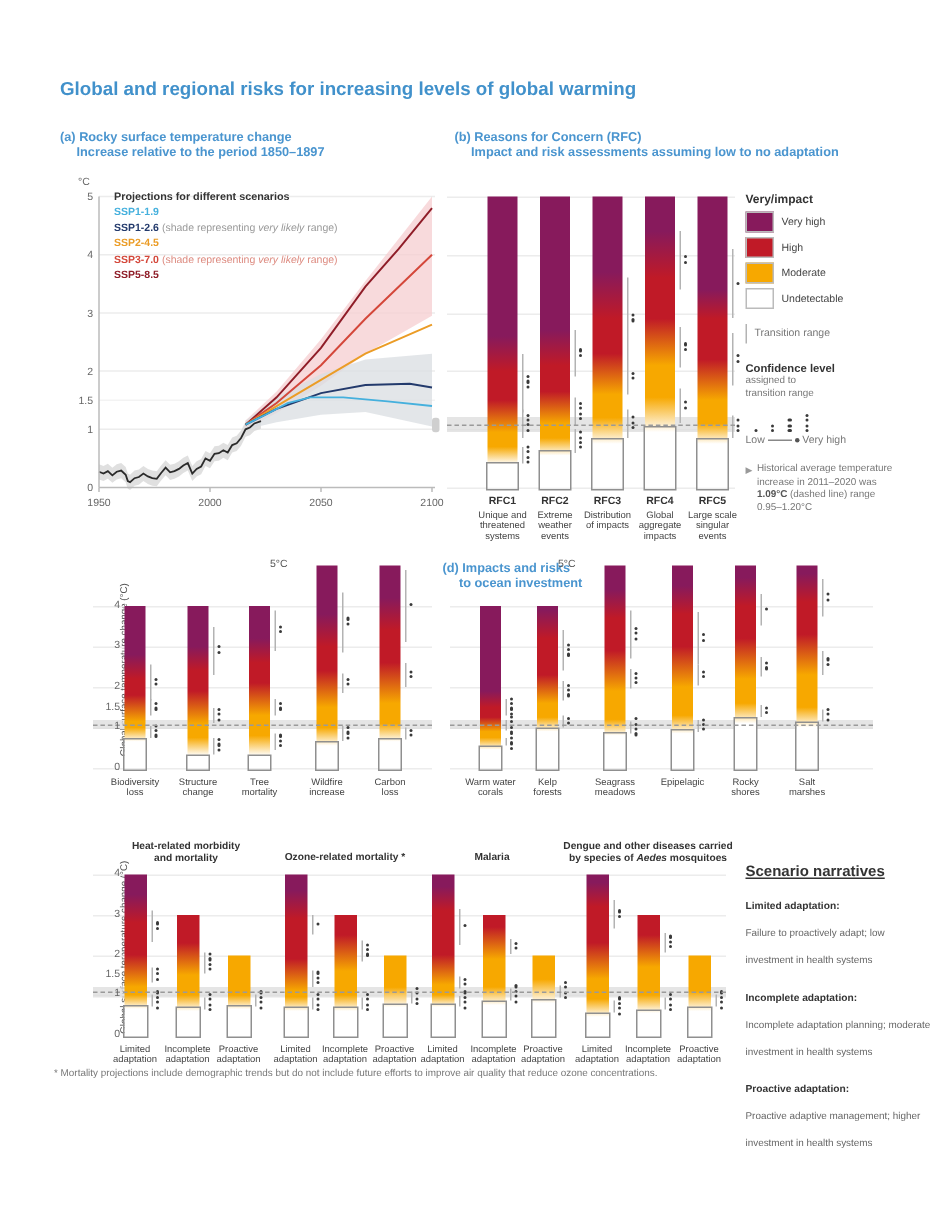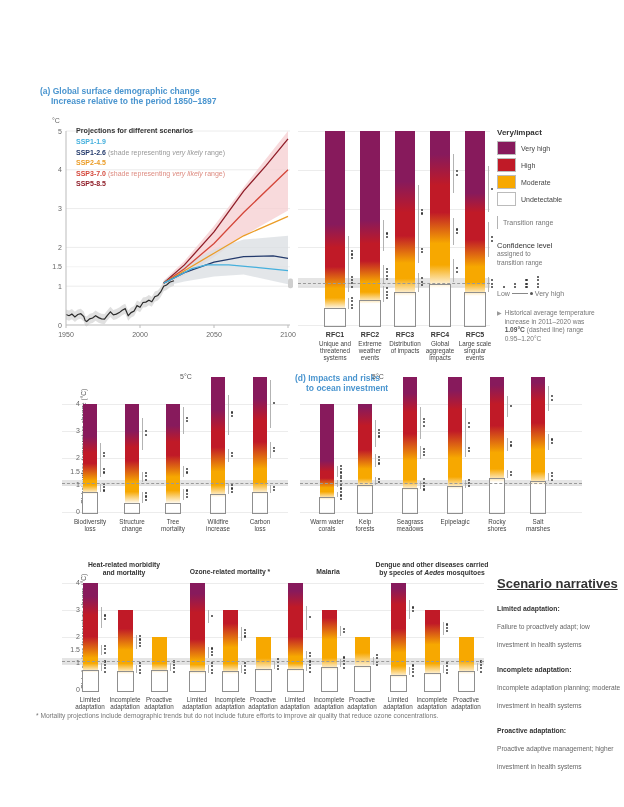--- a/index.html
+++ b/index.html
@@ -24,24 +24,29 @@
   .note{font-size:6.6px;color:#777;line-height:1.3;}
   .nar-name{font-size:6.8px;font-weight:bold;color:#333;}
   .nar-desc{font-size:6.6px;color:#666;line-height:1.25;}
   i{font-style:italic;}
 </style>
 </head>
 <body>
 
 <div class="page">
 
+  <div class="abs figtitle" style="left:40px;top:52px;">Global and regional risks for increasing levels of global warming</div>
 
   <div class="abs phdr" style="left:40px;top:86px;">
-    <div>(a) Global surface demographic change</div>
+    <div>(a) Rocky surface temperature change</div>
     <div class="ind">Increase relative to the period 1850–1897</div>
+  </div>
+  <div class="abs phdr" style="left:303px;top:86px;">
+    <div>(b) Reasons for Concern (RFC)</div>
+    <div class="ind">Impact and risk assessments assuming low to no adaptation</div>
   </div>
 
   <div class="abs" id="panelA" style="left:38px;top:108px;width:260px;height:242px;"><svg width="260" height="242">
         <line x1="28" x2="252" y1="178.2" y2="178.2" stroke="#ececec" stroke-width="1"></line>
         <line x1="28" x2="252" y1="158.8" y2="158.8" stroke="#f3f3f3" stroke-width="1"></line>
         <line x1="28" x2="252" y1="139.4" y2="139.4" stroke="#ececec" stroke-width="1"></line>
         <line x1="28" x2="252" y1="100.60000000000001" y2="100.60000000000001" stroke="#ececec" stroke-width="1"></line>
         <line x1="28" x2="252" y1="61.80000000000001" y2="61.80000000000001" stroke="#ececec" stroke-width="1"></line>
         <line x1="28" x2="252" y1="23" y2="23" stroke="#ececec" stroke-width="1"></line>
         <polygon points="28.0,201.5 31.0,202.6 33.9,201.1 36.9,203.8 39.8,201.5 42.8,200.7 45.8,203.4 47.2,207.7 48.7,208.5 51.7,205.7 54.6,205.0 57.6,202.6 60.6,204.6 63.5,205.7 66.5,206.1 69.4,202.3 72.4,198.8 75.4,201.9 78.3,201.1 81.3,199.5 84.2,197.2 87.2,195.7 90.2,202.6 93.1,199.5 96.1,198.0 99.0,192.6 102.0,194.1 105.0,189.5 107.9,189.1 110.9,187.1 113.8,188.7 116.8,183.6 119.8,182.5 122.7,179.0 125.7,173.2 128.6,172.0 131.6,169.3 136.0,167.7 136.0,177.8 131.6,179.4 128.6,182.1 125.7,183.2 122.7,189.1 119.8,192.6 116.8,193.7 113.8,198.8 110.9,197.2 107.9,199.2 105.0,199.5 102.0,204.2 99.0,202.6 96.1,208.1 93.1,209.6 90.2,212.7 87.2,205.7 84.2,207.3 81.3,209.6 78.3,211.2 75.4,212.0 72.4,208.9 69.4,212.3 66.5,216.2 63.5,215.8 60.6,214.7 57.6,212.7 54.6,215.1 51.7,215.8 48.7,218.6 47.2,217.8 45.8,213.5 42.8,210.8 39.8,211.6 36.9,213.9 33.9,211.2 31.0,212.7 28.0,211.6" fill="#d8d8d8" opacity="0.8"></polygon>
@@ -224,21 +229,21 @@
         </div>
         <div class="leg-item">
           <span class="leg-sw" style="background:#ffffff;"></span>
           <span class="small">Undetectable</span>
         </div>
       </div>
     <div style="display:flex;align-items:center;gap:5px;margin-top:10px;">
       <div class="tline" style="height:13px;"></div>
       <span class="small gray">Transition range</span>
     </div>
-    <div style="font-size:7.5px;font-weight:normal;margin-top:12px;">Confidence level</div>
+    <div style="font-size:7.5px;font-weight:bold;margin-top:12px;">Confidence level</div>
     <div class="note" style="width:60px;">assigned to transition range</div>
     <div id="confDots" style="display:flex;align-items:flex-end;gap:9px;height:16px;margin:5px 0 2px 6px;">
         <span class="dotcol">
           <span class="dot"></span>
         </span>
         <span class="dotcol">
           <span class="dot"></span>
           <span class="dot"></span>
         </span>
         <span class="dotcol">
@@ -728,20 +733,20 @@
       <div class=" tick" style="position: absolute; left: -6px; top: 65.5px; width: 24px; text-align: right;">2</div>
       <div class=" tick" style="position: absolute; left: -6px; top: 38.75px; width: 24px; text-align: right;">3</div>
       <div class=" tick" style="position: absolute; left: -6px; top: 12px; width: 24px; text-align: right;">4</div>
       <div class=" gtitle" style="position: absolute; left: -3px; top: -6px; width: 130px; white-space: pre-line;">Heat-related morbidity<br>and mortality</div>
       <div class=" gtitle" style="position: absolute; left: 108px; top: 1px; width: 120px; white-space: pre-line;">Ozone-related mortality *</div>
       <div class=" gtitle" style="position: absolute; left: 206px; top: 1px; width: 120px; white-space: pre-line;">Malaria</div>
       <div class=" gtitle" style="position: absolute; left: 300px; top: -6px; width: 140px; white-space: pre-line;">Dengue and other diseases carried<br>by species of <i>Aedes</i> mosquitoes</div>
     </div>
 
   <div class="abs" id="narratives" style="left:497px;top:576px;width:126px;">
-      <div style="font-size:13px;font-weight:bold;text-decoration:underline;margin-bottom:6px;">Scenario narratives</div>
+      <div style="font-size:10px;font-weight:bold;text-decoration:underline;margin-bottom:6px;">Scenario narratives</div>
       <div style="margin-bottom:7px;"><span class="nar-name">Limited adaptation</span><span class="nar-name">:</span><br><span class="nar-desc">Failure to proactively adapt; low investment in health systems</span></div>
       <div style="margin-bottom:7px;"><span class="nar-name">Incomplete adaptation</span><span class="nar-name">:</span><br><span class="nar-desc">Incomplete adaptation planning; moderate investment in health systems</span></div>
       <div style="margin-bottom:7px;"><span class="nar-name">Proactive adaptation</span><span class="nar-name">:</span><br><span class="nar-desc">Proactive adaptive management; higher investment in health systems</span></div>
     </div>
 
   <div class="abs note" style="left:36px;top:712px;width:560px;">* Mortality projections include demographic trends but do not include future efforts to improve air quality that reduce ozone concentrations.</div>
 </div>
 
 </body></html>

